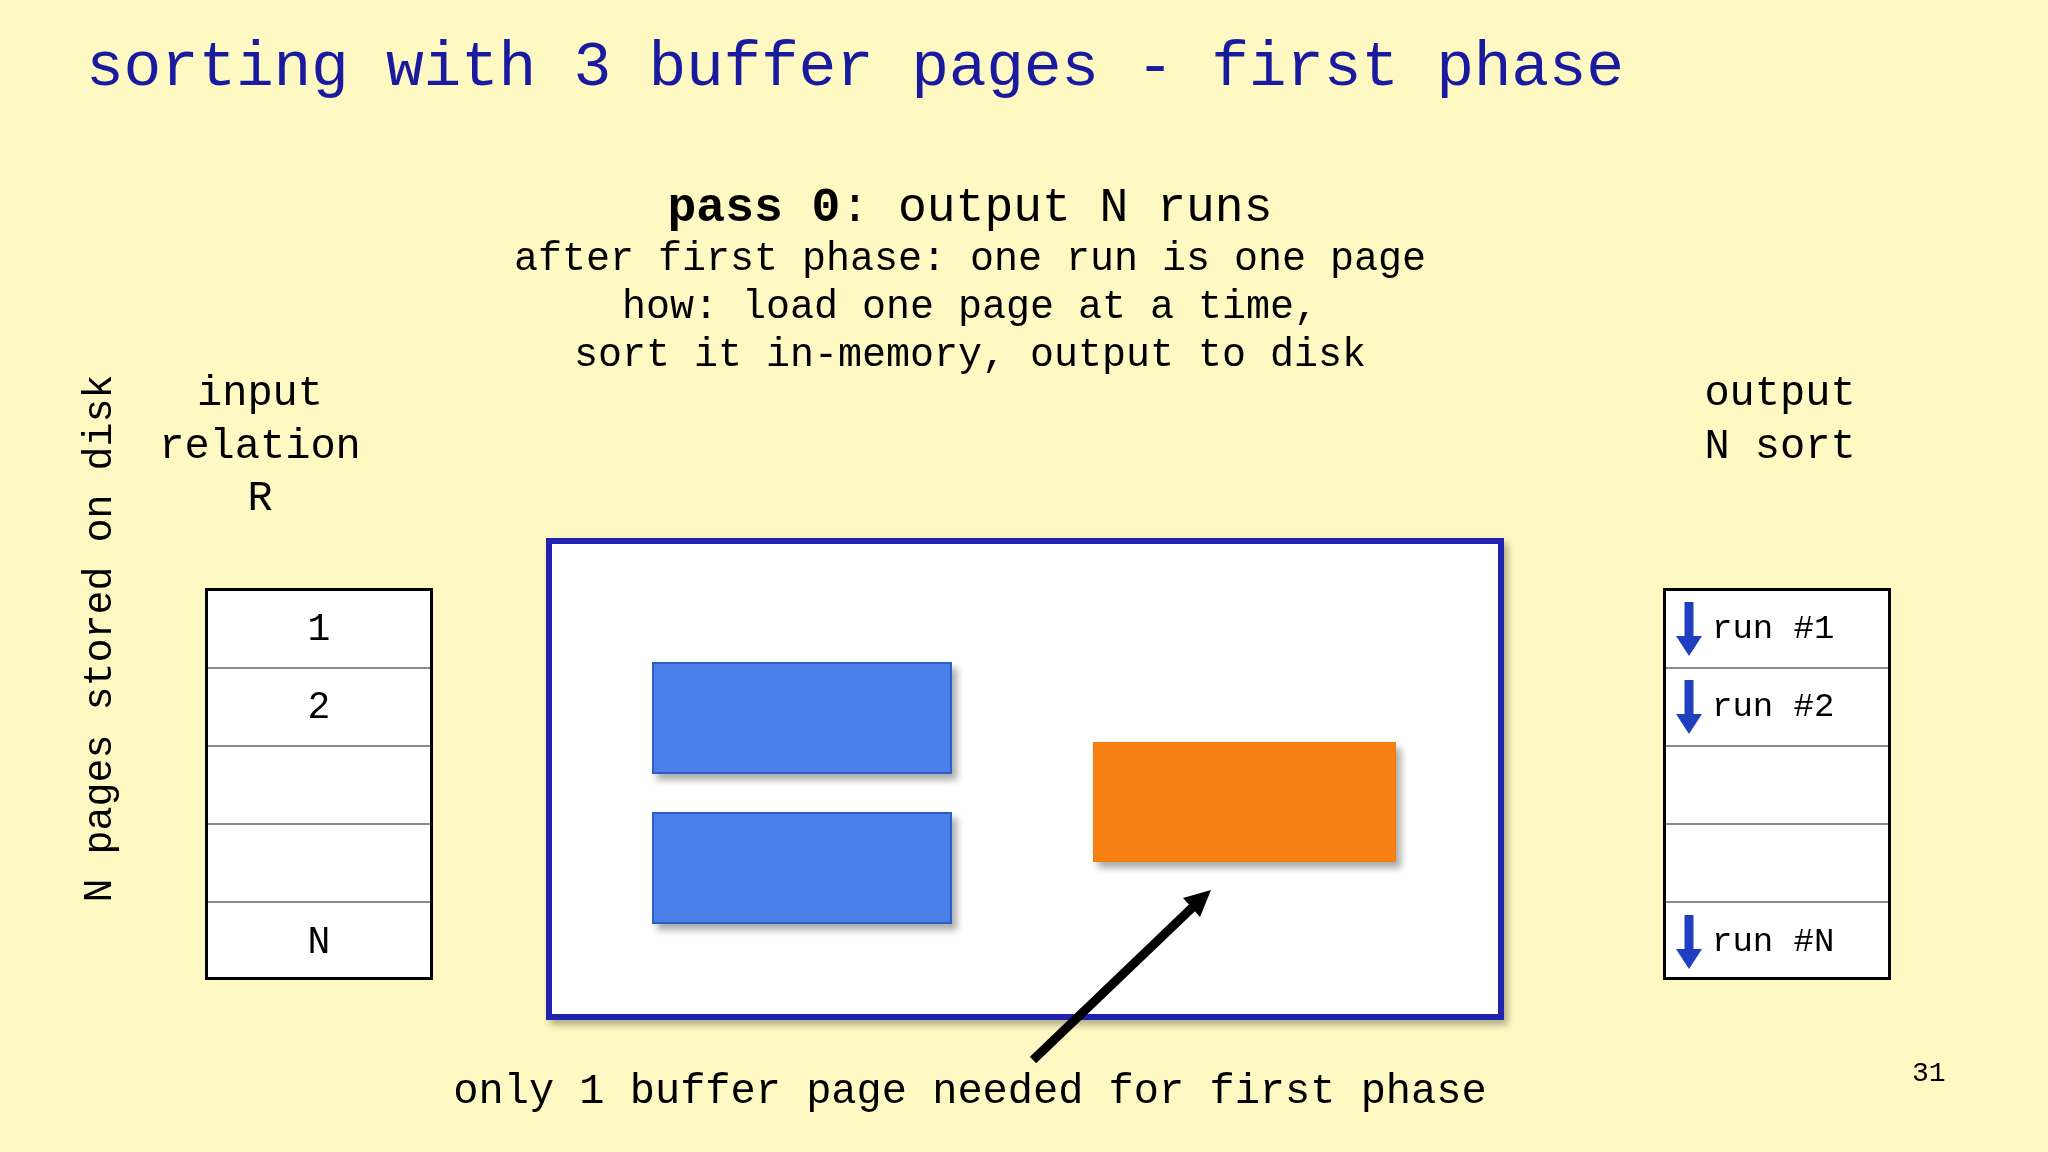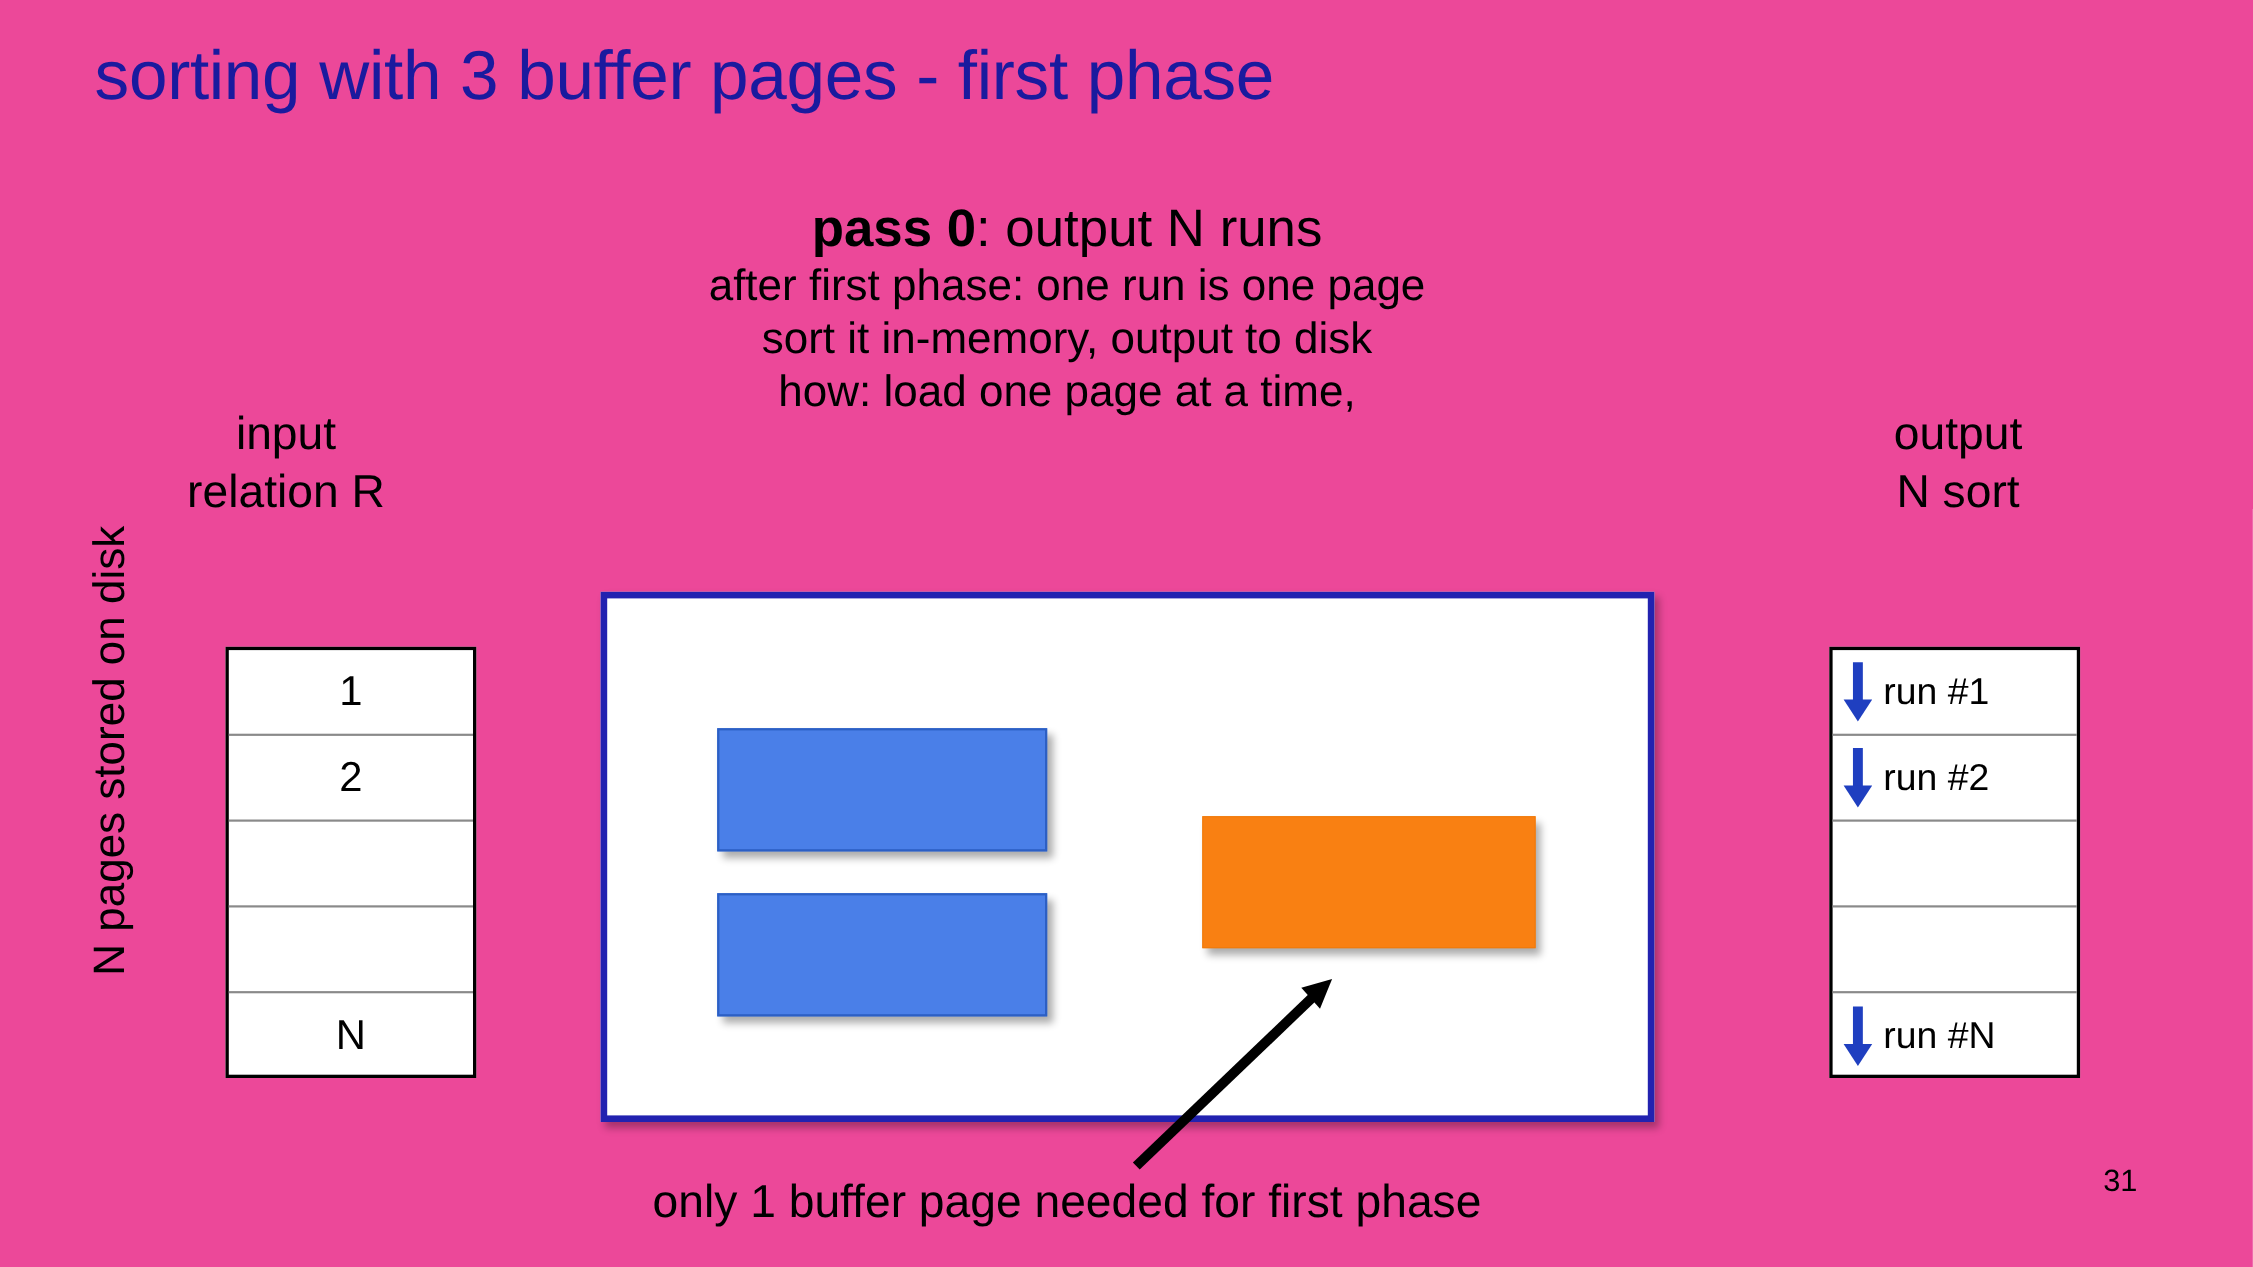--- a/index.html
+++ b/index.html
@@ -14,21 +14,22 @@
     font-family: "Liberation Sans", sans-serif;
     color: #000000;
     position: relative;
   }
 
   #slide {
     position: absolute;
     left: 0; top: 0;
     width: 2048px;
     height: 1152px;
-    background: #ec4899;
+    background: #fef9c3;
+    font-family: Liberation Mono, monospace;
   }
 
   
   #slide-title {
     position: absolute;
     left: 86px;
     top: 36px;
     font-size: 63px;
     line-height: 1.05;
     color: #1a1a9e;
@@ -193,22 +194,22 @@
 </head>
 <body>
 
 <div id="slide">
 
   <div id="slide-title">sorting with 3 buffer pages - first phase</div>
 
   <div id="center-text">
     <div id="pass-heading"><span class="bold">pass 0</span><span>: output N runs</span></div>
     <div class="note-line">after first phase: one run is one page</div>
+    <div class="note-line">how: load one page at a time,</div>
     <div class="note-line">sort it in-memory, output to disk</div>
-    <div class="note-line">how: load one page at a time,</div>
   </div>
 
   <div id="input-label">
     <div>input</div>
     <div>relation R</div>
   </div>
 
   <div id="vertical-label">N pages stored on disk</div>
 
   <div class="page-table" id="input-table">

